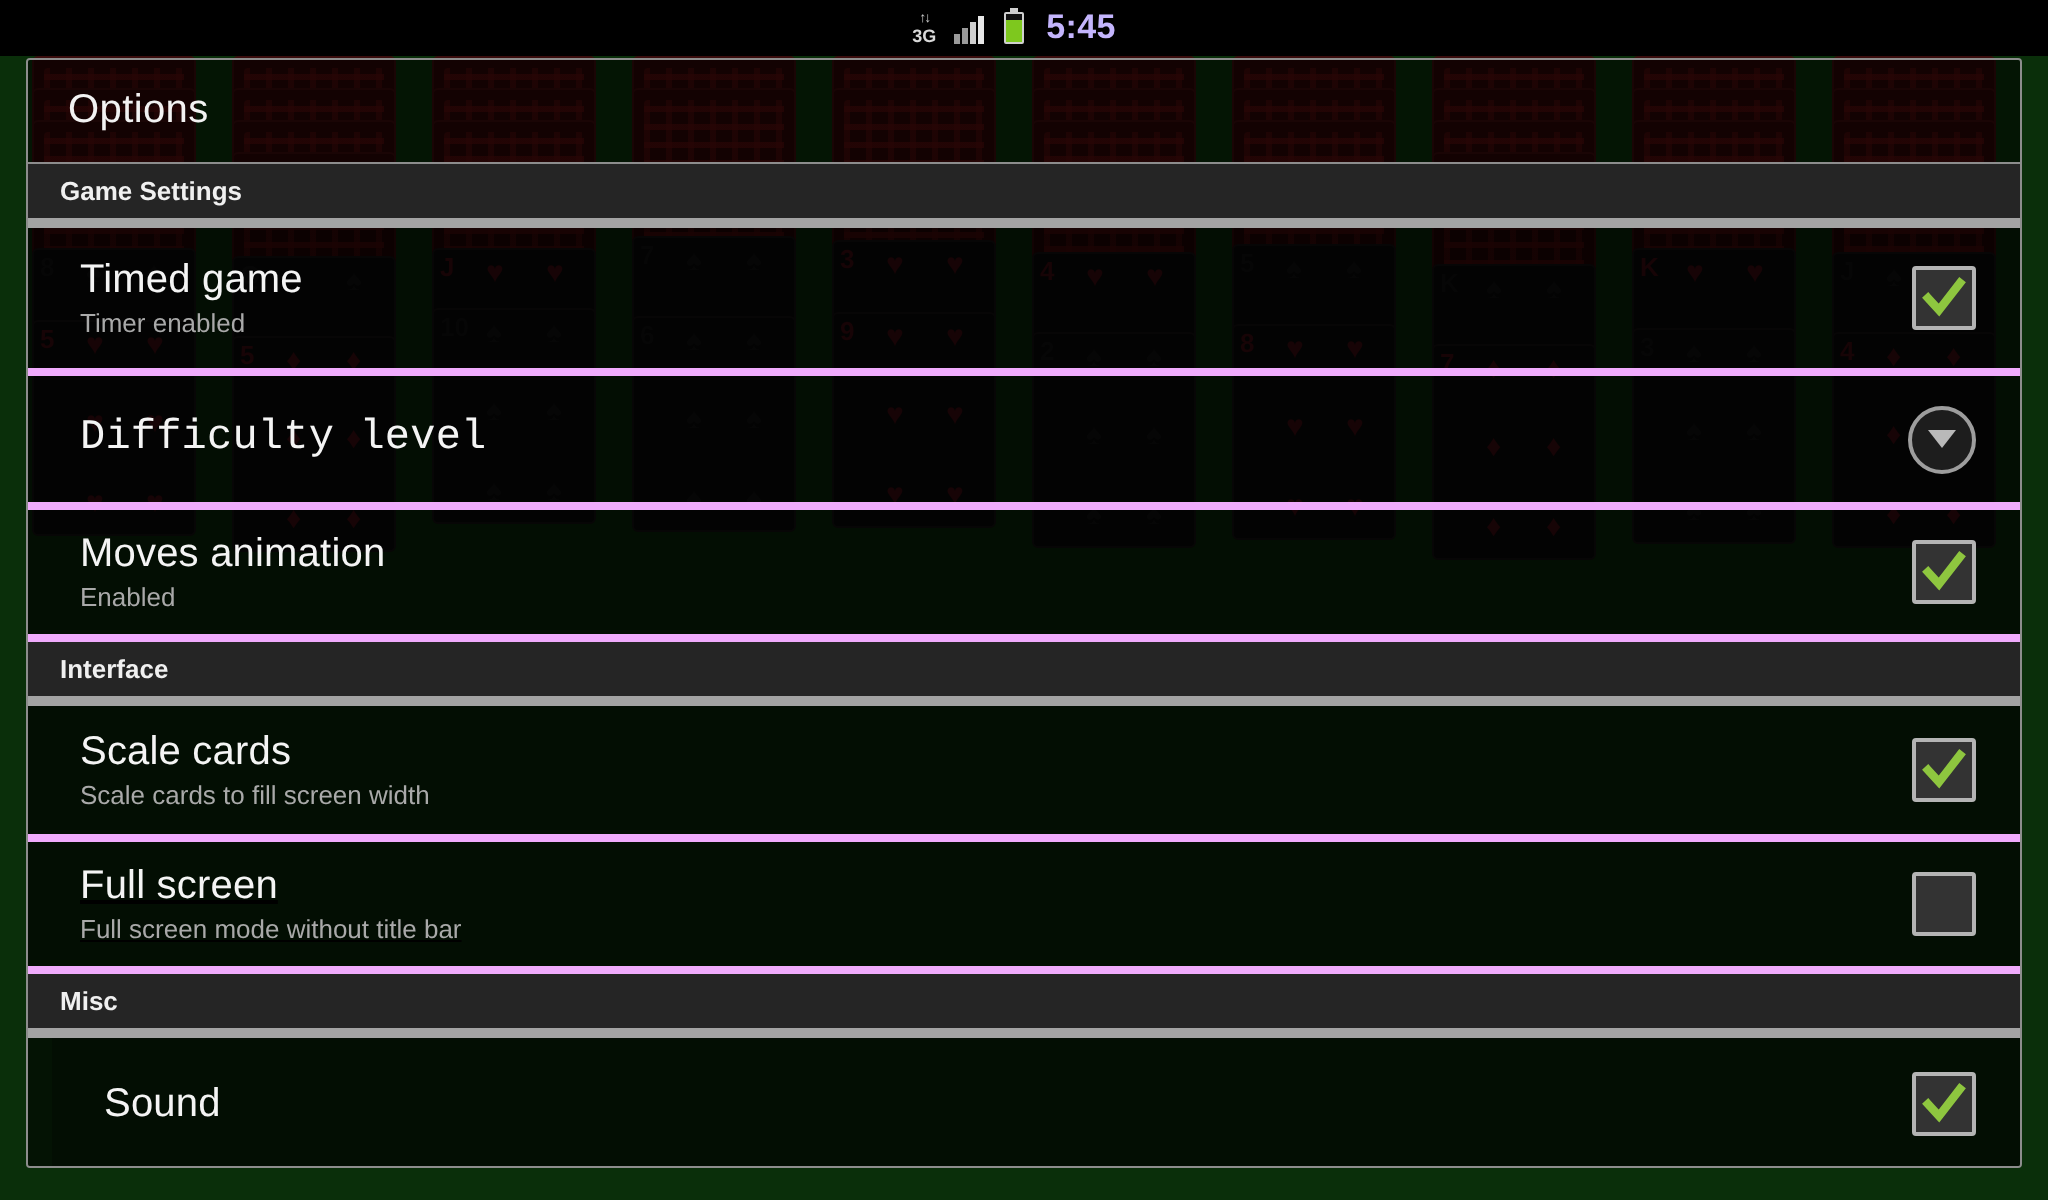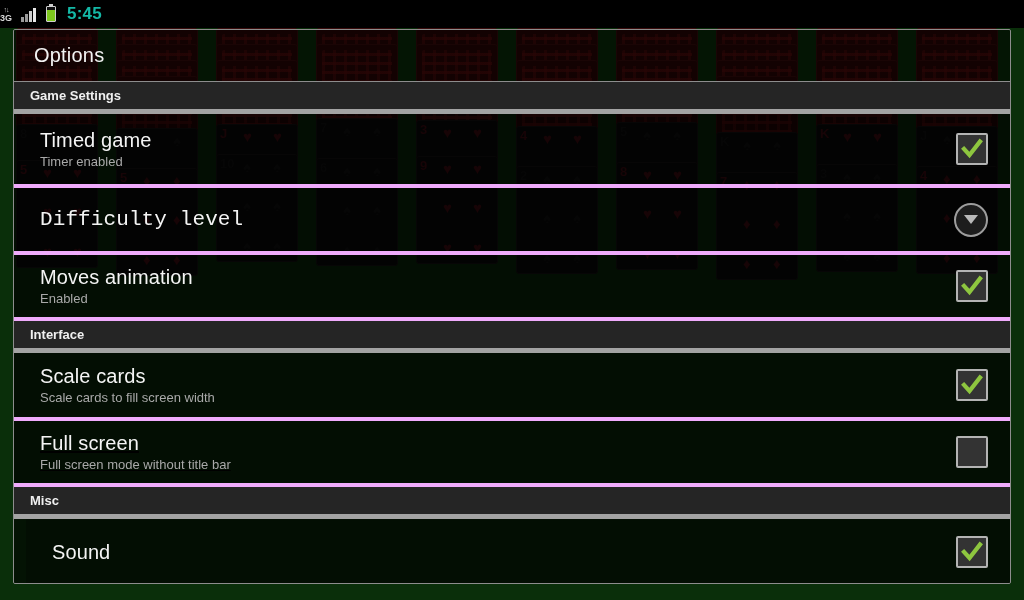--- a/index.html
+++ b/index.html
@@ -23,21 +23,21 @@
 
   
   #statusbar {
     position: absolute;
     top: 0; left: 0;
     width: 1024px;
     height: 28px;
     background: #000;
     display: flex;
     align-items: center;
-    justify-content: flex-start;
+    justify-content: center;
     padding-right: 10px;
     z-index: 40;
   }
   .sb-icon { display: flex; align-items: center; margin-right: 9px; }
 
   .netico {
     display: flex; flex-direction: column;
     align-items: center; justify-content: center;
     line-height: 1;
   }
@@ -73,21 +73,21 @@
     width: 4px; height: 2px;
     background: #cfcfcf;
   }
   .battery .fill {
     position: absolute; left: 0; right: 0; bottom: 0;
     height: 78%;
     background: #7ec81e;
   }
 
   #clock {
-    color: #14b8a6;
+    color: #c4b5fd;
     font-size: 17px;
     font-weight: bold;
     letter-spacing: .2px;
     margin-left: 2px;
   }
 
   
   #board {
     position: absolute;
     top: 28px; left: 0;

